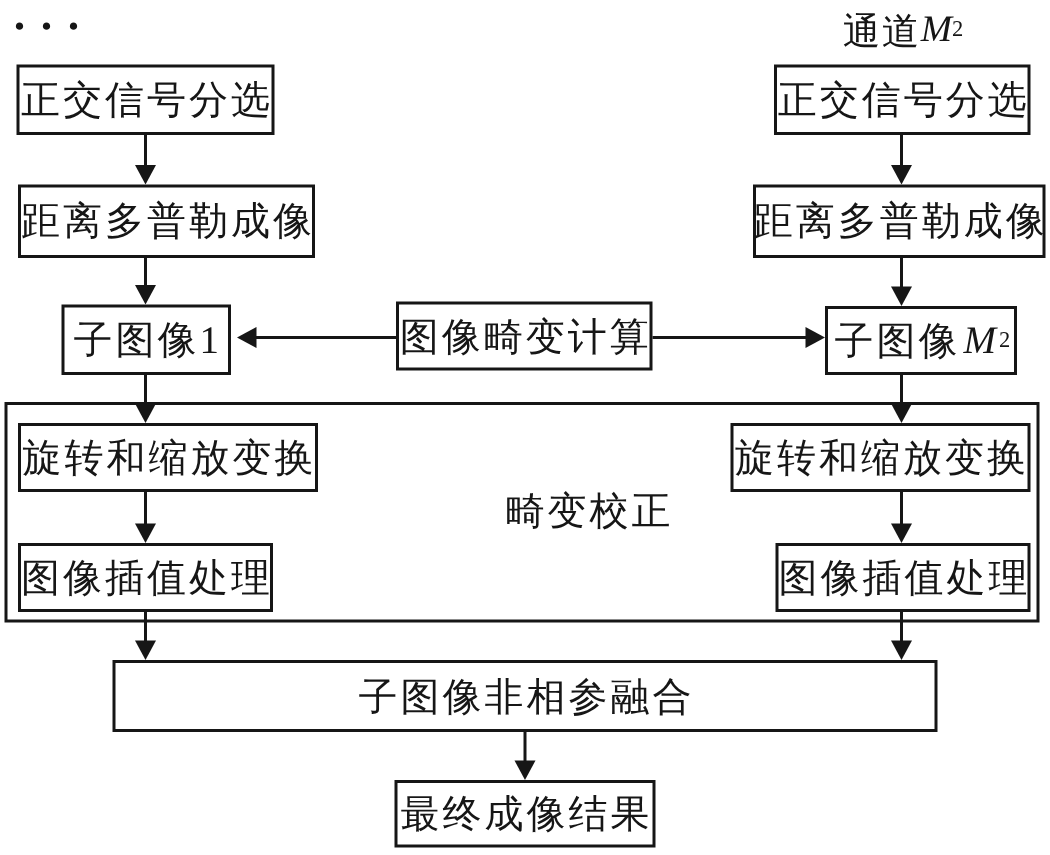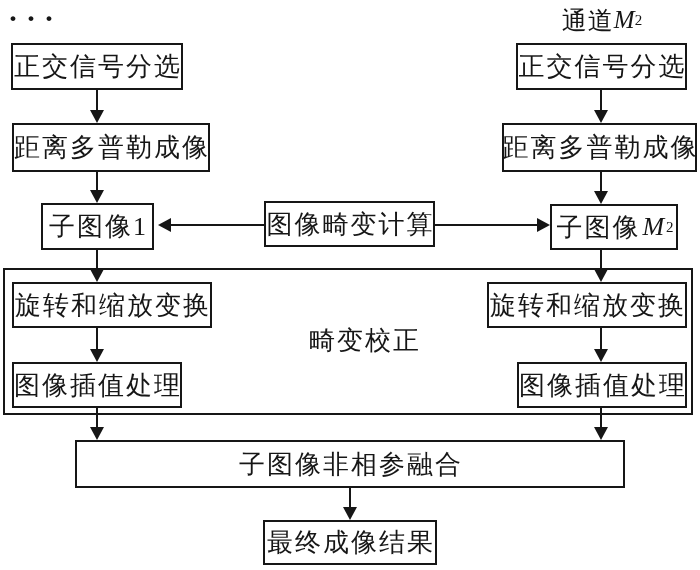--- a/index.html
+++ b/index.html
@@ -23,21 +23,21 @@
     position:absolute; box-sizing:border-box; border:2px solid var(--ink);
     background:#fff; display:flex; align-items:center; justify-content:center;
     font-size:26px; letter-spacing:2px; text-indent:2px; white-space:nowrap; z-index:3;
   }
   .bigbox{
     position:absolute; box-sizing:border-box; border:2px solid var(--ink);
     background:transparent; z-index:1;
   }
   .floatlabel{
     position:absolute; display:flex; align-items:center; justify-content:center;
-    font-size:26px; letter-spacing:2px; white-space:nowrap; z-index:2;
+    font-size:26px; letter-spacing:2px; white-space:nowrap; z-index:2;margin-left:28px;
   }
   .vl{ position:absolute; width:2px; background:var(--ink); z-index:4; }
   .hl{ position:absolute; height:2px; background:var(--ink); z-index:4; }
   .ah-down{ position:absolute; width:0; height:0; z-index:4;
     border-left:7px solid transparent; border-right:7px solid transparent;
     border-top:13px solid var(--ink); }
   .ah-left{ position:absolute; width:0; height:0; z-index:4;
     border-top:7px solid transparent; border-bottom:7px solid transparent;
     border-right:13px solid var(--ink); }
   .ah-right{ position:absolute; width:0; height:0; z-index:4;

